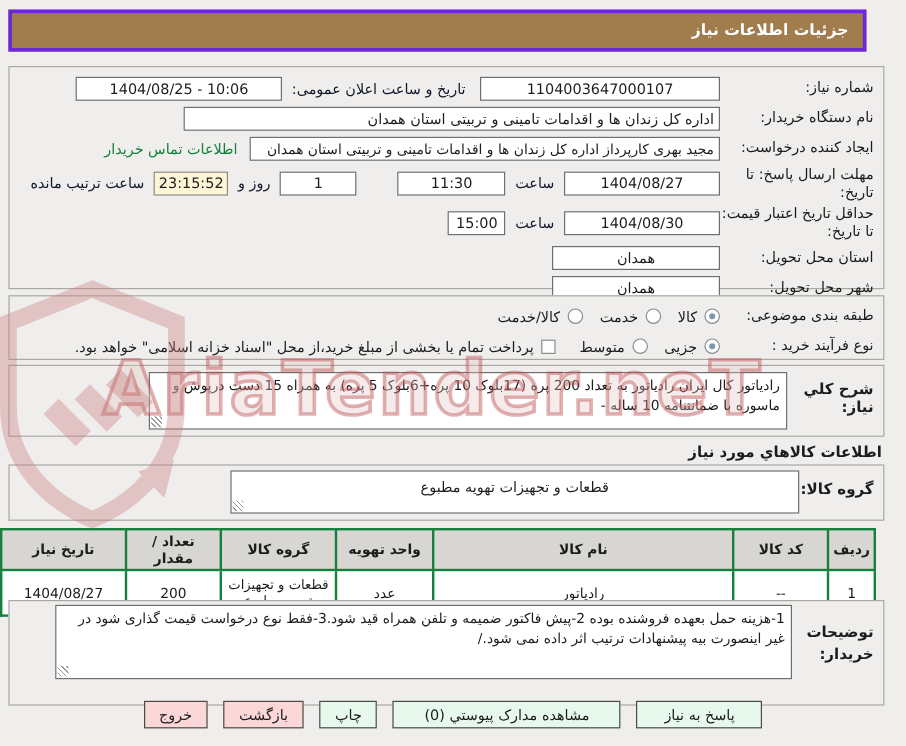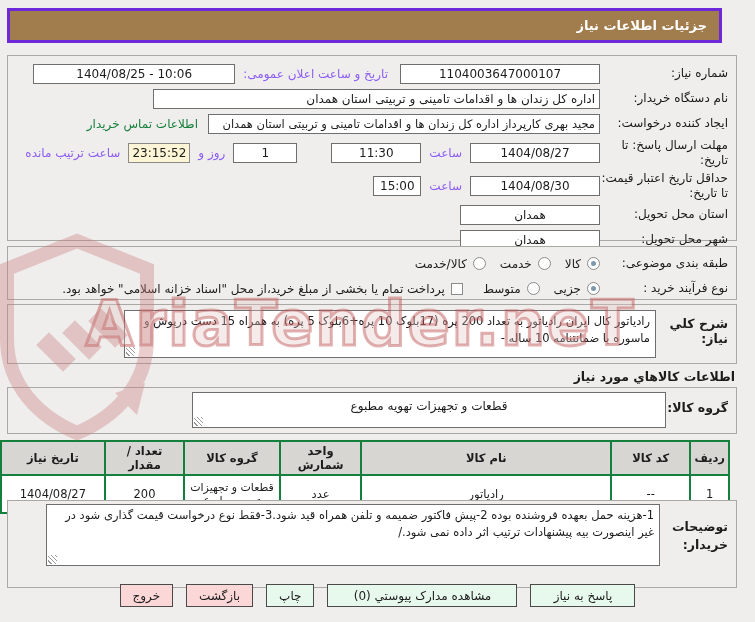--- a/index.html
+++ b/index.html
@@ -22,21 +22,21 @@
   
   .gbox { position:absolute; right:18px; left:7px; border:1px solid #a9a8a5; background:#efeeec; }
   .box1 { top:55px; height:186px; padding:5px 8px 2px; }
   .box2 { top:246px; height:54px; padding:4px 8px; }
   .box3 { top:304px; height:60px; padding:5px 8px; }
   .box4 { top:387px; height:47px; padding:4px 8px; }
   .box5 { top:500px; height:88px; padding:3px 8px; }
 
   .frow { display:flex; align-items:center; min-height:25px; }
   .flabel { width:128px; flex:0 0 auto; color:#1a1a1a; line-height:1.25; }
-  .inline-lbl { margin:0 8px; color:#8b5cf6; }
+  .inline-lbl { margin:0 8px; color:#0f172a; }
   .inp {
     background:#fff; border:1px solid #6f6f6f; height:20px;
     display:flex; align-items:center; justify-content:center;
     font-size:12px; padding:0 4px; overflow:hidden; white-space:nowrap;
   }
   .inp.ltr { direction:ltr; }
   .inp.rtext { justify-content:flex-start; }
   .link { color:#15803d; margin-right:10px; cursor:pointer; white-space:nowrap; }
   .countdown { background:#fdf5d5; border:1px solid #8a8a8a; height:20px; width:62px;
     display:flex; align-items:center; justify-content:center; direction:ltr; }
@@ -99,21 +99,21 @@
   <div class="header-bar">
     <span>جزئیات اطلاعات نیاز</span>
   </div>
 
   <div class="gbox box1">
 
     <div class="frow">
       <span class="flabel">شماره نیاز:</span>
       <span class="inp ltr" style="width:200px">1104003647000107</span>
       <span class="inline-lbl" style="margin-right:12px">تاریخ و ساعت اعلان عمومی:</span>
-      <span class="inp ltr" style="width:202px">1404/08/25 - 10:06</span>
+      <span class="inp ltr" style="width:172px">1404/08/25 - 10:06</span>
     </div>
 
     <div class="frow">
       <span class="flabel">نام دستگاه خریدار:</span>
       <span class="inp rtext" style="width:447px">اداره کل زندان ها و اقدامات تامینی و تربیتی استان همدان</span>
     </div>
 
     <div class="frow">
       <span class="flabel">ایجاد کننده درخواست:</span>
       <span class="inp rtext" style="width:392px; font-size:11.5px">مجید بهری کارپرداز اداره کل زندان ها و اقدامات تامینی و تربیتی استان همدان</span>
@@ -203,21 +203,21 @@
       </div>
     </div>
   </div>
 
   <table class="tbl">
     <thead>
       <tr>
         <th style="width:24px">ردیف</th>
         <th style="width:80px">کد کالا</th>
         <th style="width:252px">نام کالا</th>
-        <th style="width:82px">واحد شمارش</th>
+        <th style="width:82px">واحد تهویه</th>
         <th style="width:96px">گروه کالا</th>
         <th style="width:80px">تعداد / مقدار</th>
         <th style="width:104px">تاریخ نیاز</th>
       </tr>
     </thead>
     <tbody>
       <tr>
         <td>1</td>
         <td>--</td>
         <td>رادیاتور</td>

